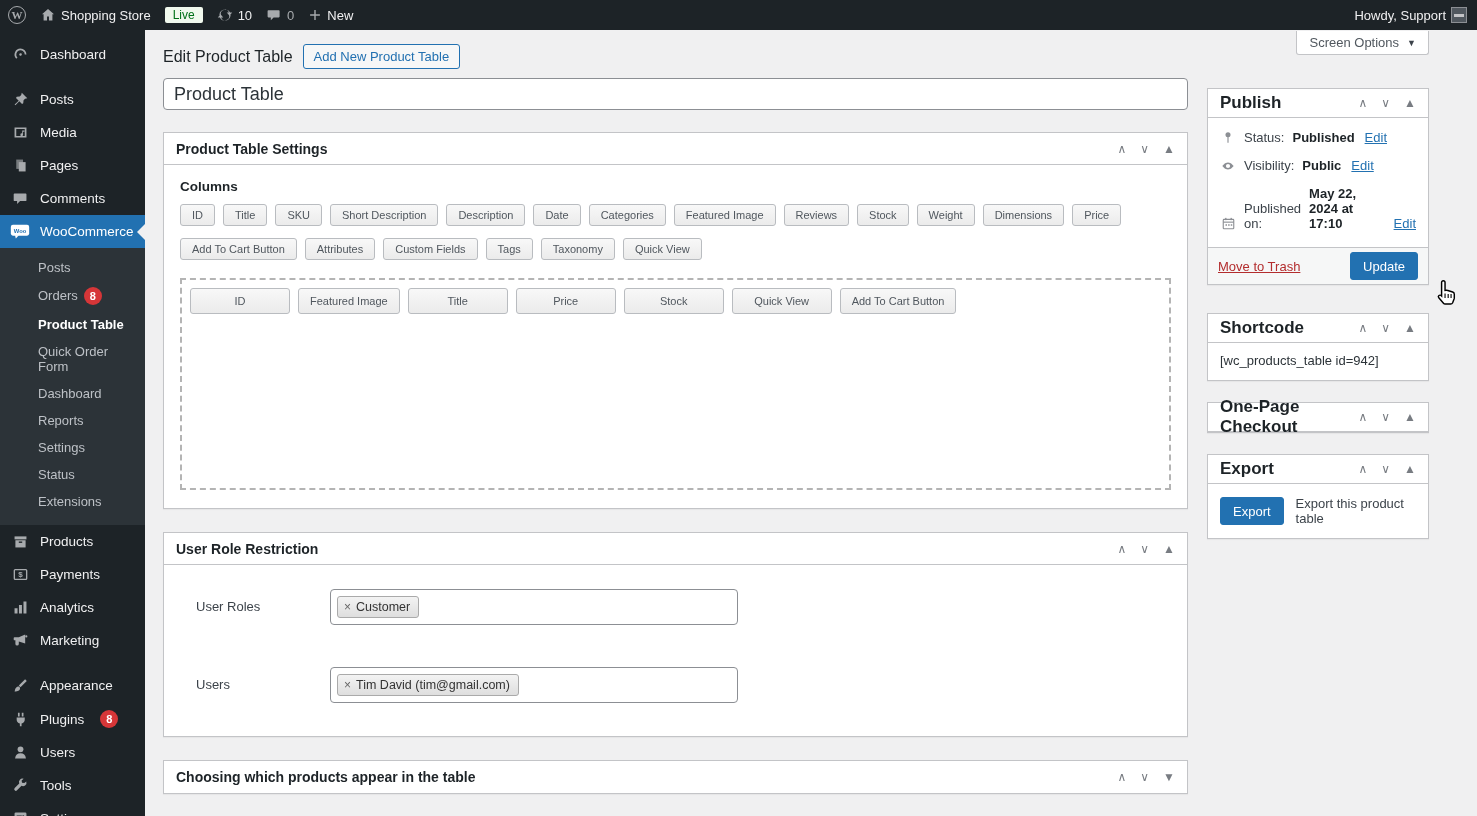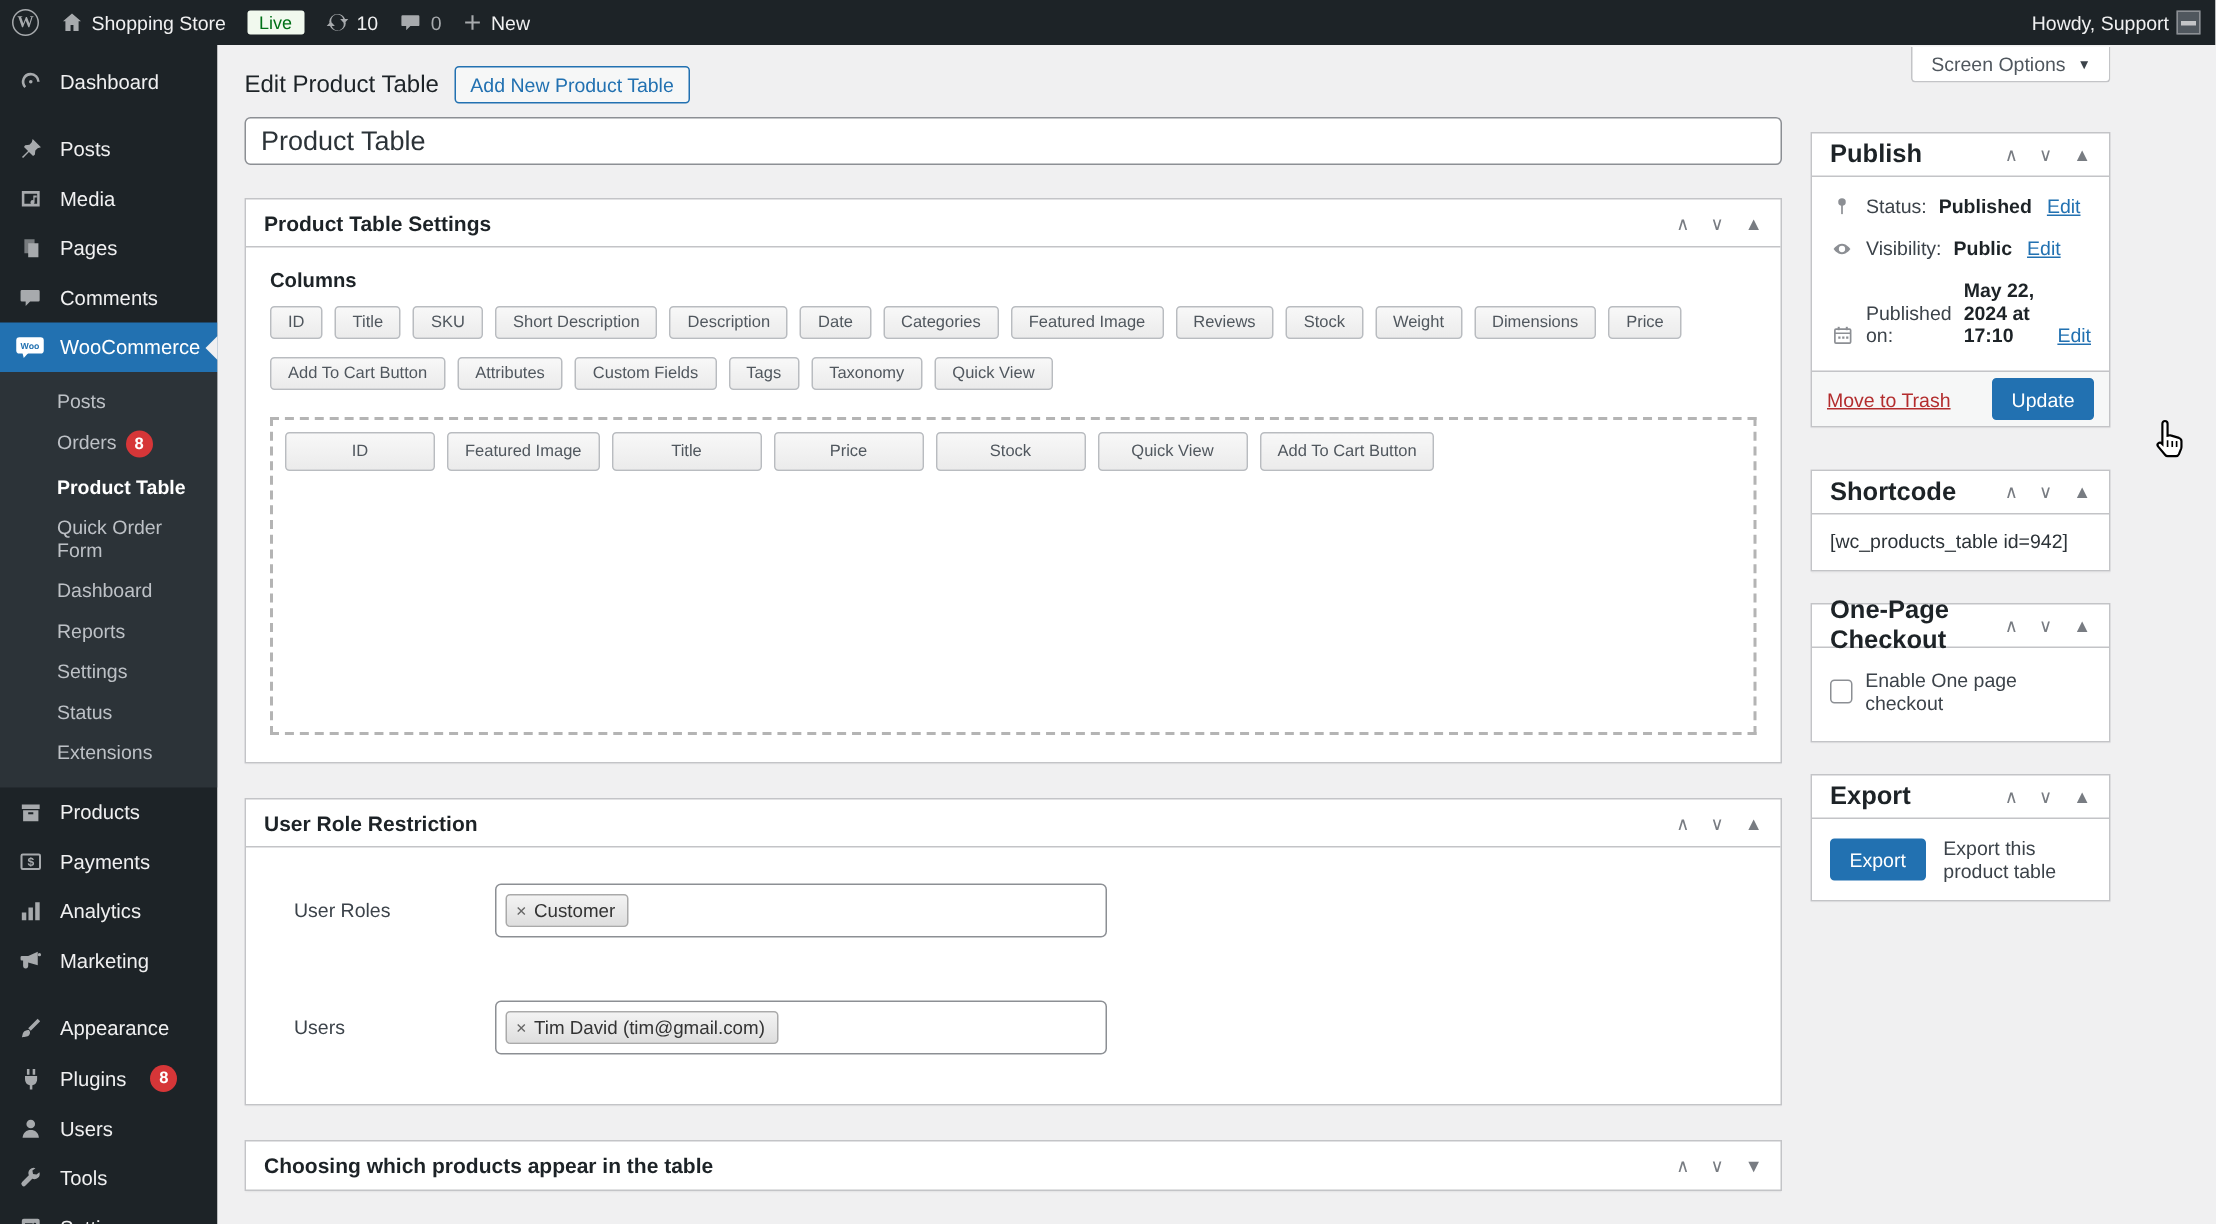--- a/index.html
+++ b/index.html
@@ -125,21 +125,21 @@
     cursor:text;
   }
   .tag {
     background:linear-gradient(#f3f3f3,#dedede); border:1px solid #aaa; border-radius:3px;
     padding:3px 8px 3px 6px; color:#333; font-size:12.5px; display:inline-flex; gap:5px; align-items:center;
     cursor:default;
   }
   .tag .x { color:#666; cursor:pointer; font-size:12px; }
 
   
-  .right-col { position:absolute; left:1062px; top:1px; width:200px; }
+  .right-col { position:absolute; left:1062px; top:1px; width:222px; }
   .screen-options {
     position:absolute; right:0; top:0; height:24px;
     background:#fff; border:1px solid #c3c4c7; border-top:none; border-radius:0 0 3px 3px;
     display:flex; align-items:center; gap:8px; padding:0 12px;
     color:#50575e; cursor:pointer; font-size:13px;
   }
   .screen-options .tri { font-size:9px; color:#3c434a; }
   .side-box { background:#fff; border:1px solid #c3c4c7; box-shadow:0 1px 1px rgba(0,0,0,.04); }
   .side-header {
     display:flex; align-items:center; justify-content:space-between;
@@ -555,24 +555,20 @@
 
       <section class="side-box opc-box">
         <div class="side-header">
           <span class="side-title">One-Page Checkout</span>
           <span class="handle-actions">
             <span>∧</span>
             <span>∨</span>
             <span class="toggle-tri">▲</span>
           </span>
         </div>
-        <div class="opc-body">
-          <span class="checkbox"></span>
-          <span>Enable One page checkout</span>
-        </div>
       </section>
 
       <section class="side-box export-box">
         <div class="side-header">
           <span class="side-title">Export</span>
           <span class="handle-actions">
             <span>∧</span>
             <span>∨</span>
             <span class="toggle-tri">▲</span>
           </span>

